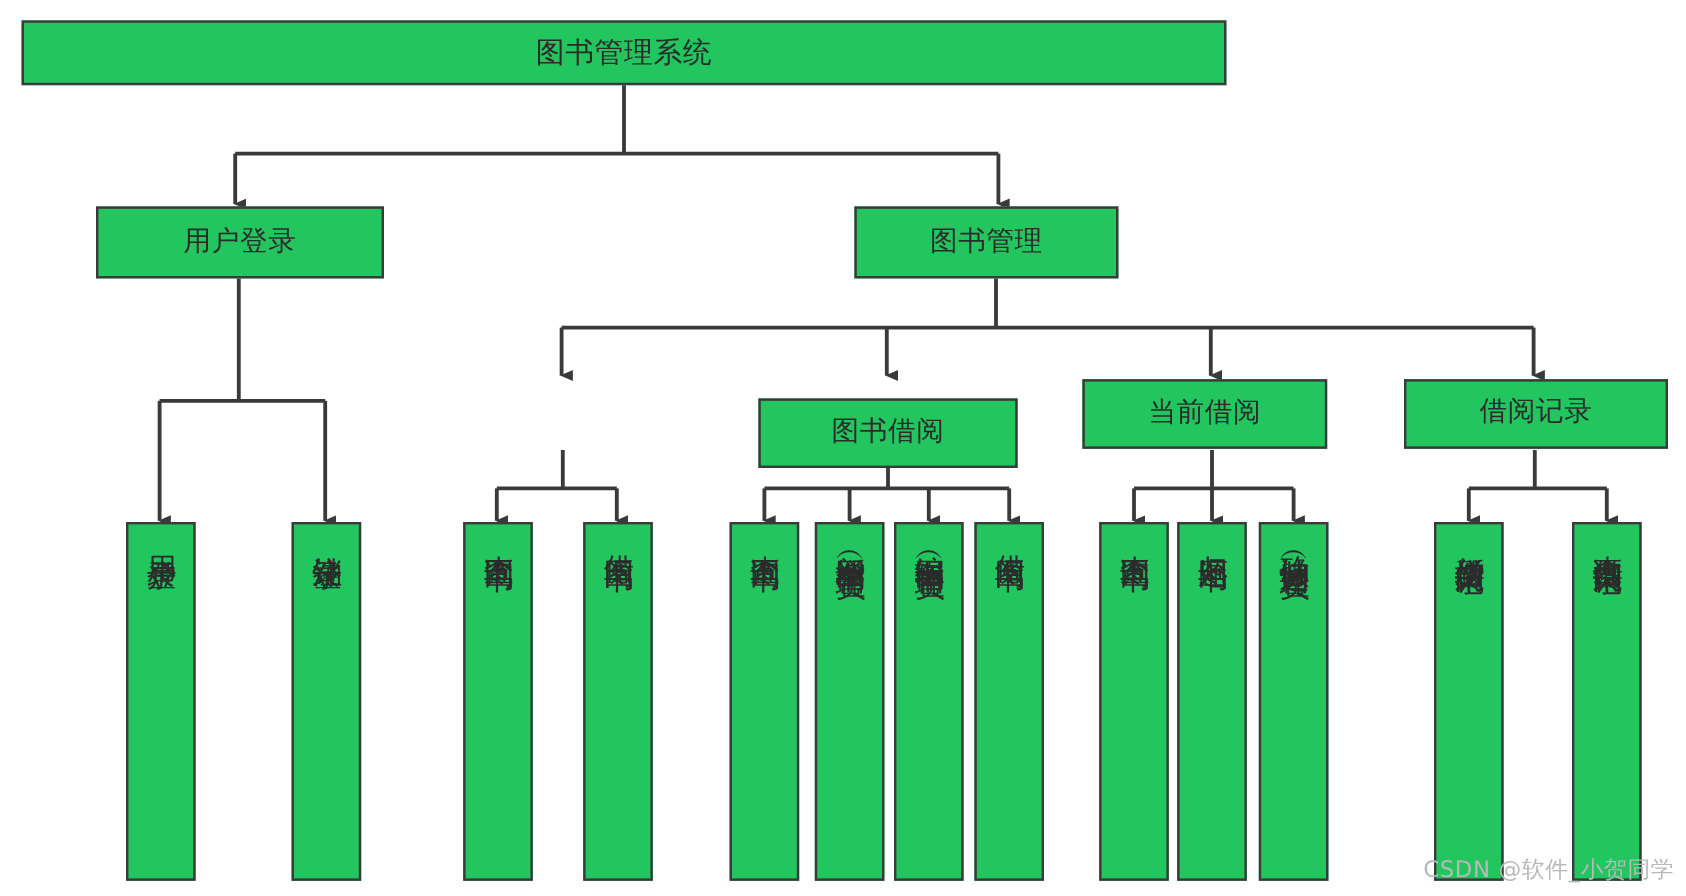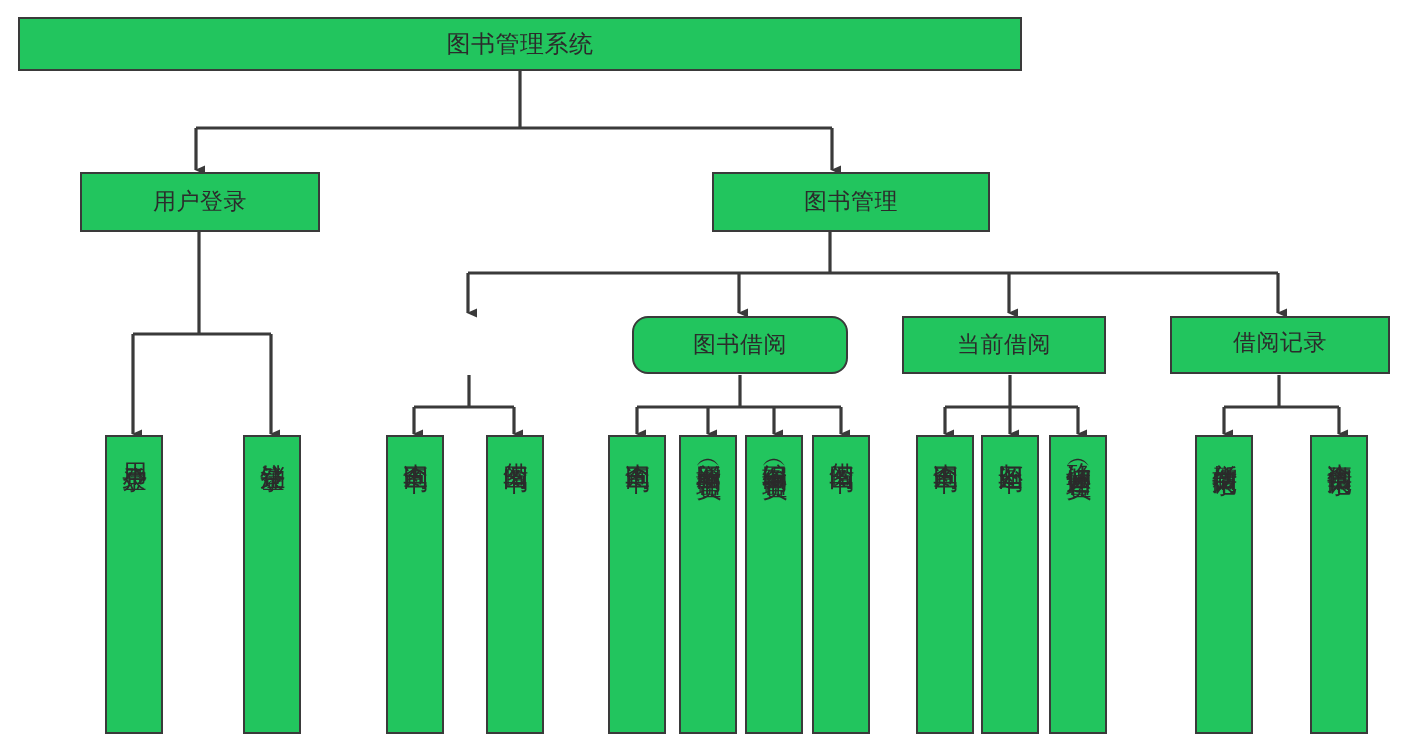--- a/index.html
+++ b/index.html
@@ -106,25 +106,25 @@
     </g>
   </svg>
 
   <div class="node h root" style="left:18px;top:17px;width:1004px;height:54px;">
     <span class="lbl">图书管理系统</span>
   </div>
 
   <div class="node h" style="left:80px;top:172px;width:240px;height:60px;">
     <span class="lbl">用户登录</span>
   </div>
-  <div class="node h" style="left:712px;top:172px;width:278px;height:60px;">
+  <div class="node h" style="left:712px;top:172px;width:220px;height:60px;">
     <span class="lbl">图书管理</span>
   </div>
 
-  <div class="node h" style="left:632px;top:316px;width:216px;height:58px;border-radius:16px;">
+  <div class="node h" style="left:632px;top:332px;width:216px;height:58px;">
     <span class="lbl">图书借阅</span>
   </div>
   <div class="node h" style="left:902px;top:316px;width:204px;height:58px;">
     <span class="lbl">当前借阅</span>
   </div>
   <div class="node h" style="left:1170px;top:316px;width:220px;height:58px;font-family:Liberation Mono, monospace;">
     <span class="lbl">借阅记录</span>
   </div>
 
   <div class="node v" style="left:105px;top:435px;width:58px;height:299px;">
@@ -164,13 +164,14 @@
     <span class="lbl">确认归还（管理员）</span>
   </div>
 
   <div class="node v" style="left:1195px;top:435px;width:58px;height:299px;">
     <span class="lbl">新增借阅记录</span>
   </div>
   <div class="node v" style="left:1310px;top:435px;width:58px;height:299px;">
     <span class="lbl">查询借阅记录</span>
   </div>
 
+  <div class="watermark">CSDN @软件_小贺同学</div>
 </div>
 
 </body></html>

